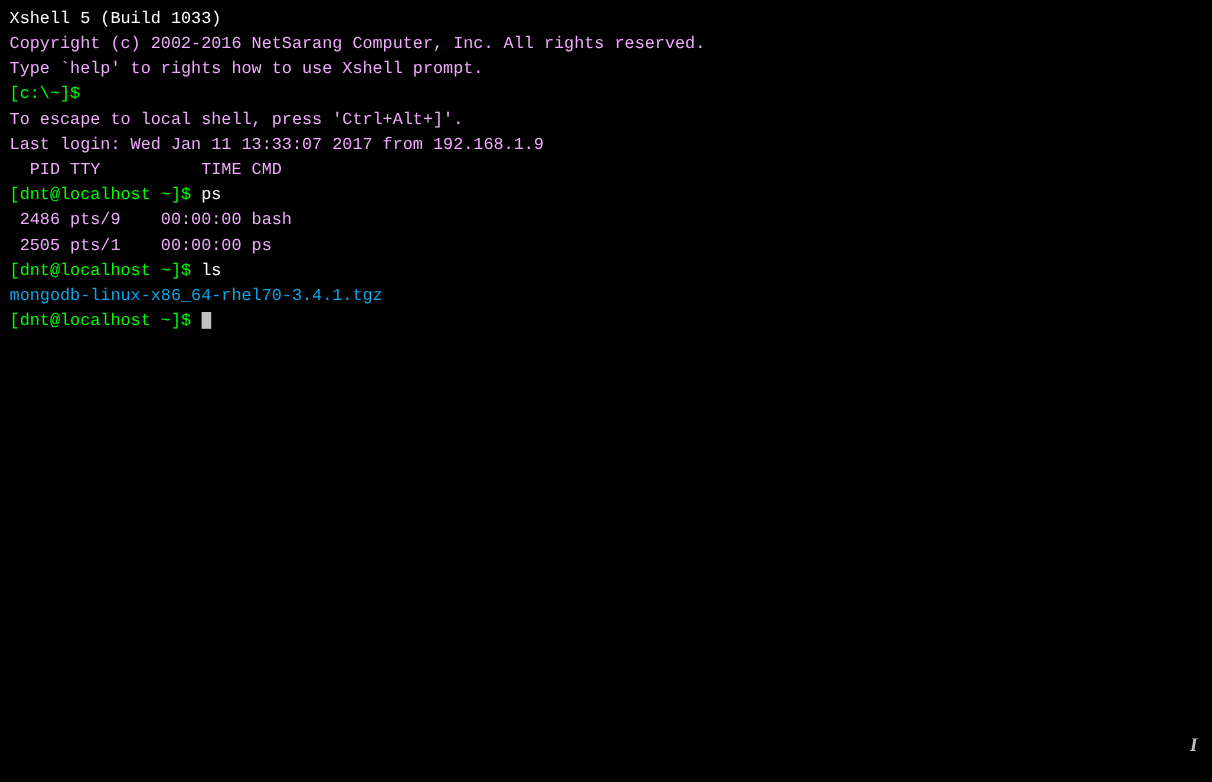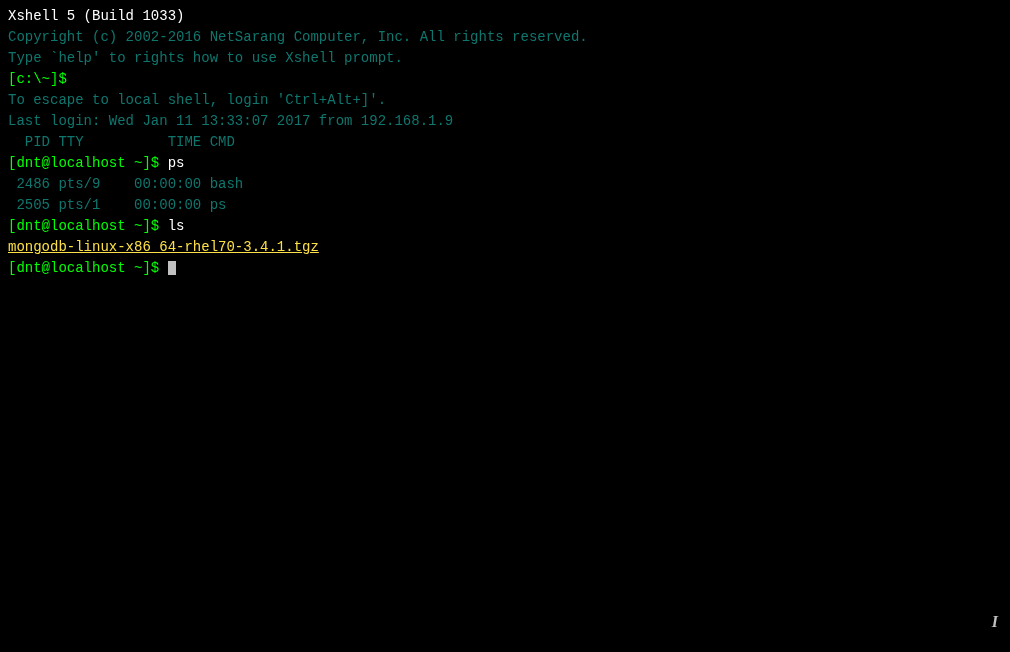--- a/index.html
+++ b/index.html
@@ -22,22 +22,22 @@
       background-color: #000000;
       color: #c0c0c0;
       width: 1010px;
       height: 652px;
       padding: 6px 8px;
       position: relative;
     }
 
     .white { color: #ffffff; }
     .green { color: #00ff00; }
-    .red { color: #fde047; text-decoration: underline; }
-    .gray { color: #0f766e; }
+    .red { color: #0ea5e9; }
+    .gray { color: #f0abfc; }
 
     .line {
       display: block;
       white-space: pre;
     }
 
     .cursor {
       display: inline-block;
       width: 8px;
       height: 14px;
@@ -65,21 +65,21 @@
 <body>
 
 <div id="terminal">
 
 <div class="line white">Xshell 5 (Build 1033)</div>
     <div class="line gray">Copyright (c) 2002-2016 NetSarang Computer, Inc. All rights reserved.</div>
     <div class="line gray"></div>
     <div class="line gray">Type `help' to rights how to use Xshell prompt.</div>
     <div class="line green">[c:\~]$</div>
     <div class="line gray"></div>
-    <div class="line gray">To escape to local shell, login 'Ctrl+Alt+]'.</div>
+    <div class="line gray">To escape to local shell, press 'Ctrl+Alt+]'.</div>
     <div class="line gray"></div>
     <div class="line gray">Last login: Wed Jan 11 13:33:07 2017 from 192.168.1.9</div>
     <div class="line gray">  PID TTY          TIME CMD</div>
     <div class="line"><span class="green">[dnt@localhost ~]$ </span><span class="white">ps</span></div>
     <div class="line gray"> 2486 pts/9    00:00:00 bash</div>
     <div class="line gray"> 2505 pts/1    00:00:00 ps</div>
     <div class="line"><span class="green">[dnt@localhost ~]$ </span><span class="white">ls</span></div>
     <div class="line red">mongodb-linux-x86_64-rhel70-3.4.1.tgz</div>
     <div class="line"><span class="green">[dnt@localhost ~]$ </span><span class="cursor"></span></div>
     <div id="mouse-cursor">I</div>

